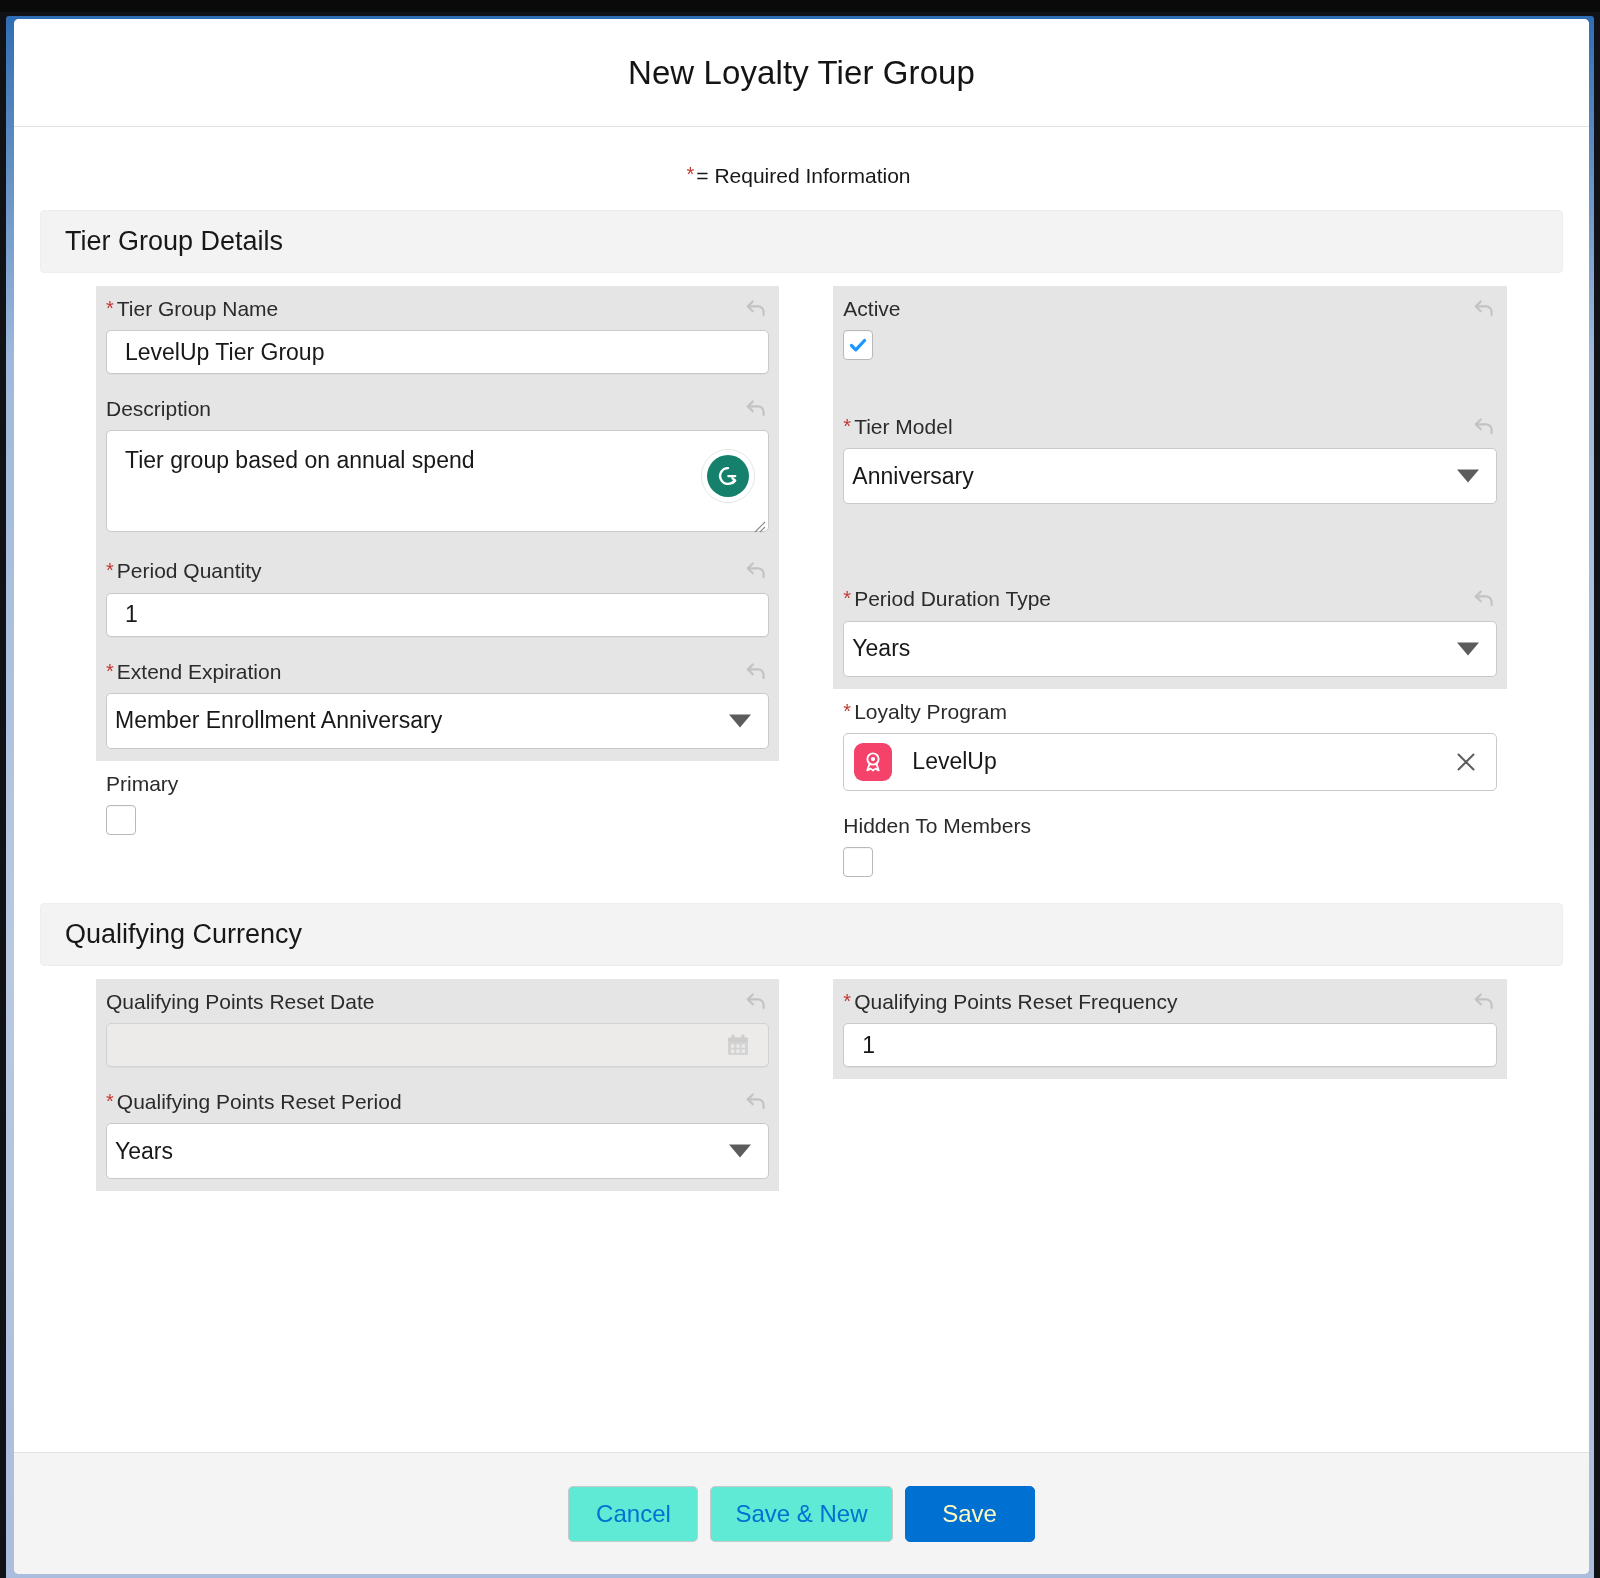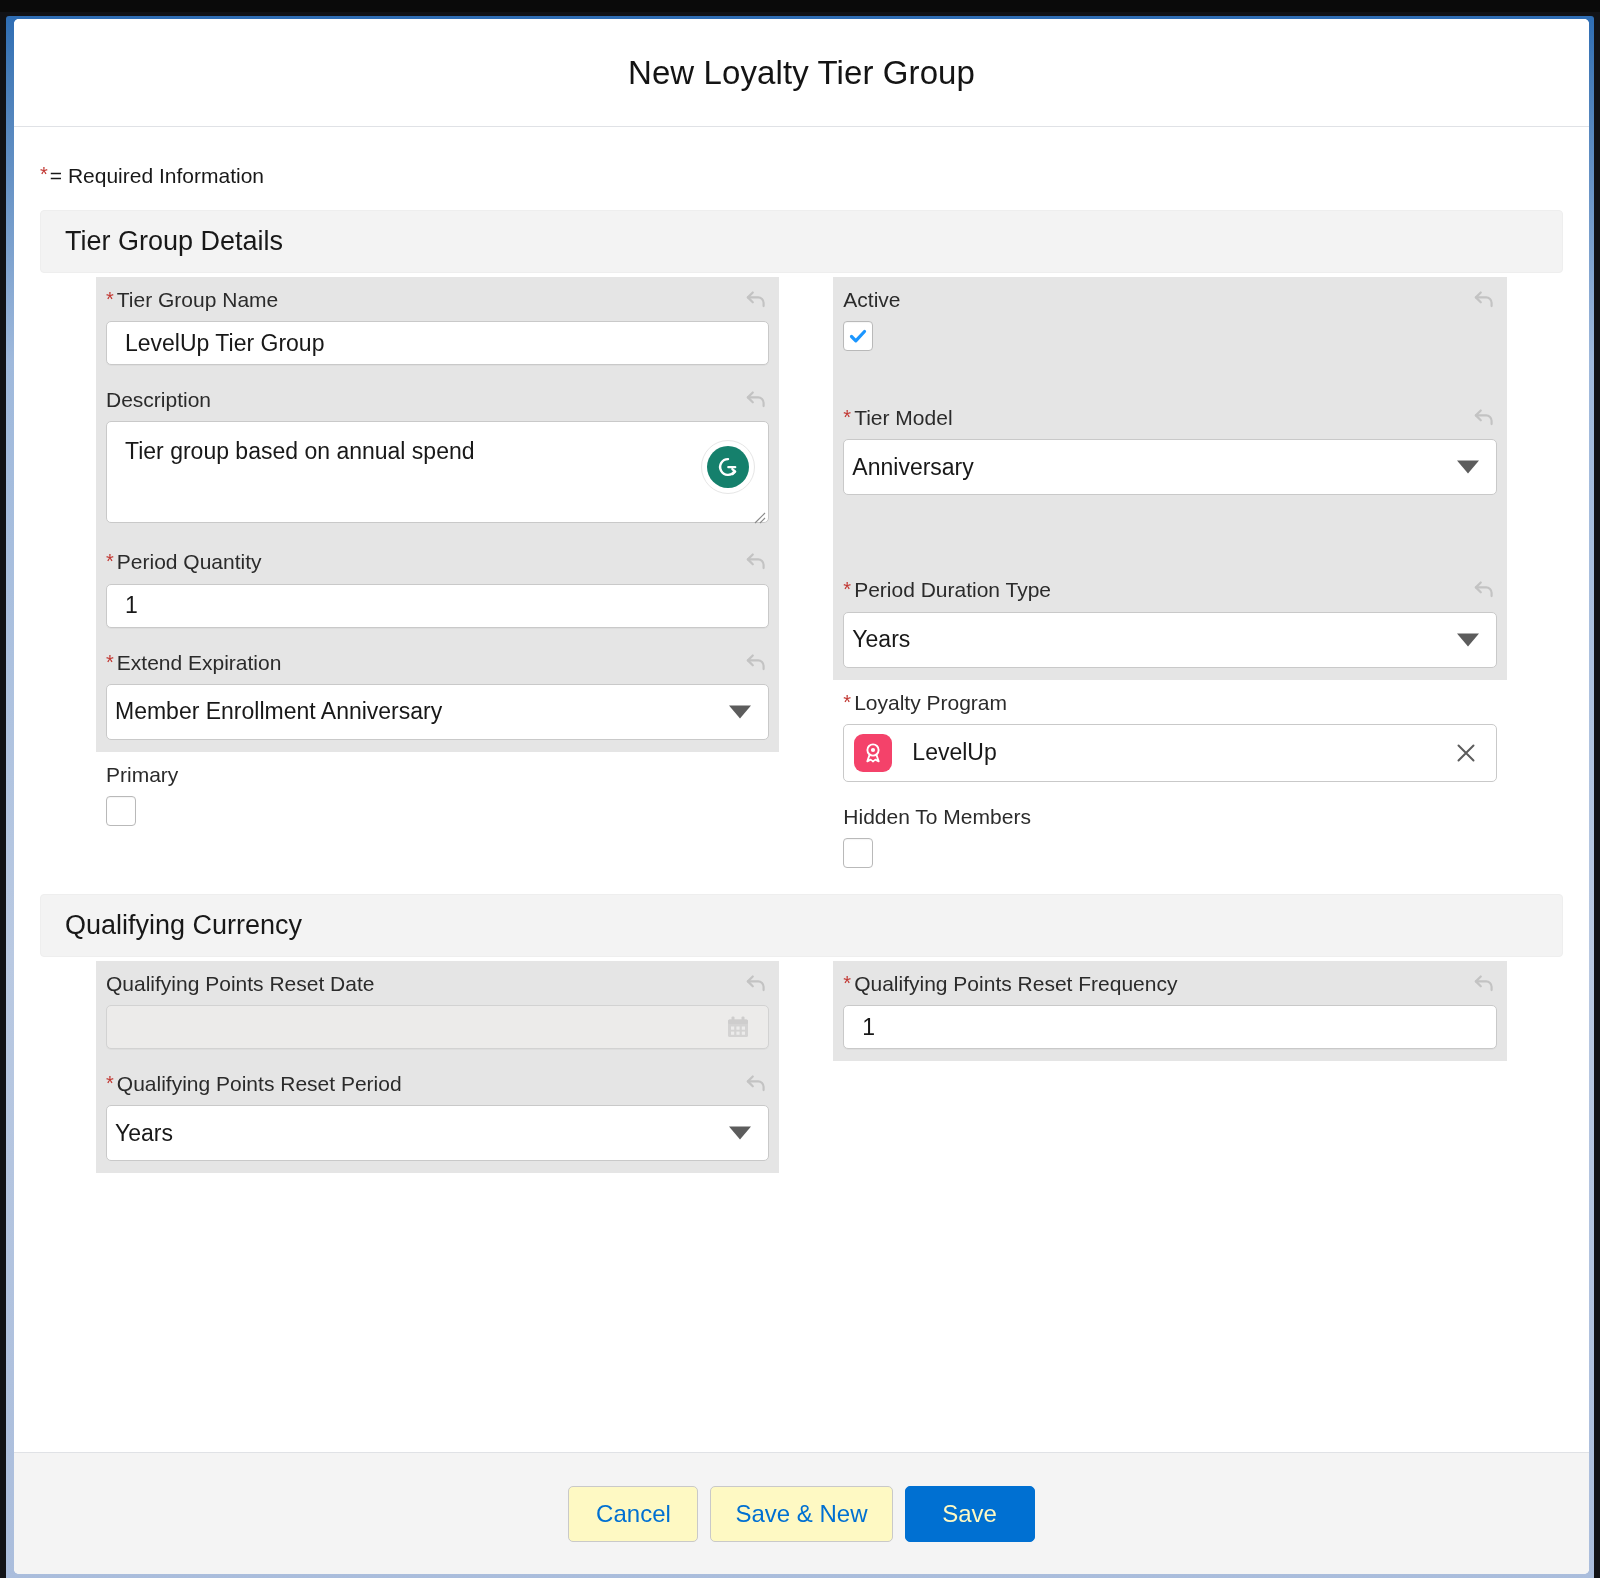--- a/index.html
+++ b/index.html
@@ -58,40 +58,40 @@
   
   #modal-body {
     flex: 1 1 auto;
     background: #fff;
     padding: 0 26px;
     overflow: hidden;
     position: relative;
   }
 
   .required-legend {
-    text-align: left;
+    text-align: center;
     font-size: 21px;
     color: #181818;
     padding: 36px 6px 22px 0;
   }
   .required-legend .ast {
     color: #c23934;
     font-size: 20px;
     vertical-align: 2px;
     margin-right: 2px;
   }
 
   .section-header {
     background: #f3f3f3;
     border: 1px solid #eeeeee;
     border-radius: 4px;
     padding: 15px 24px;
     font-size: 27px;
     color: #181818;
-    margin-bottom: 4px;
+    margin-bottom: 13px;
   }
 
   .cols {
     display: flex;
     gap: 44px;
     padding: 0 0 0 0;
   }
   .col {
     width: 50%;
     display: flex;
@@ -297,21 +297,21 @@
   }
   .btn {
     height: 56px;
     min-width: 130px;
     border-radius: 5px;
     font-size: 24px;
     font-family: "Liberation Sans", sans-serif;
     cursor: pointer;
     padding: 0 24px;
     border: 1px solid #c9c9c9;
-    background: #fef9c3;
+    background: #5eead4;
     color: #0070d2;
   }
   .btn-primary {
     background: #0070d2;
     border-color: #0070d2;
     color: #fef9c3;
   }
 
   .spacer-sm { height: 14px; }
 </style>

